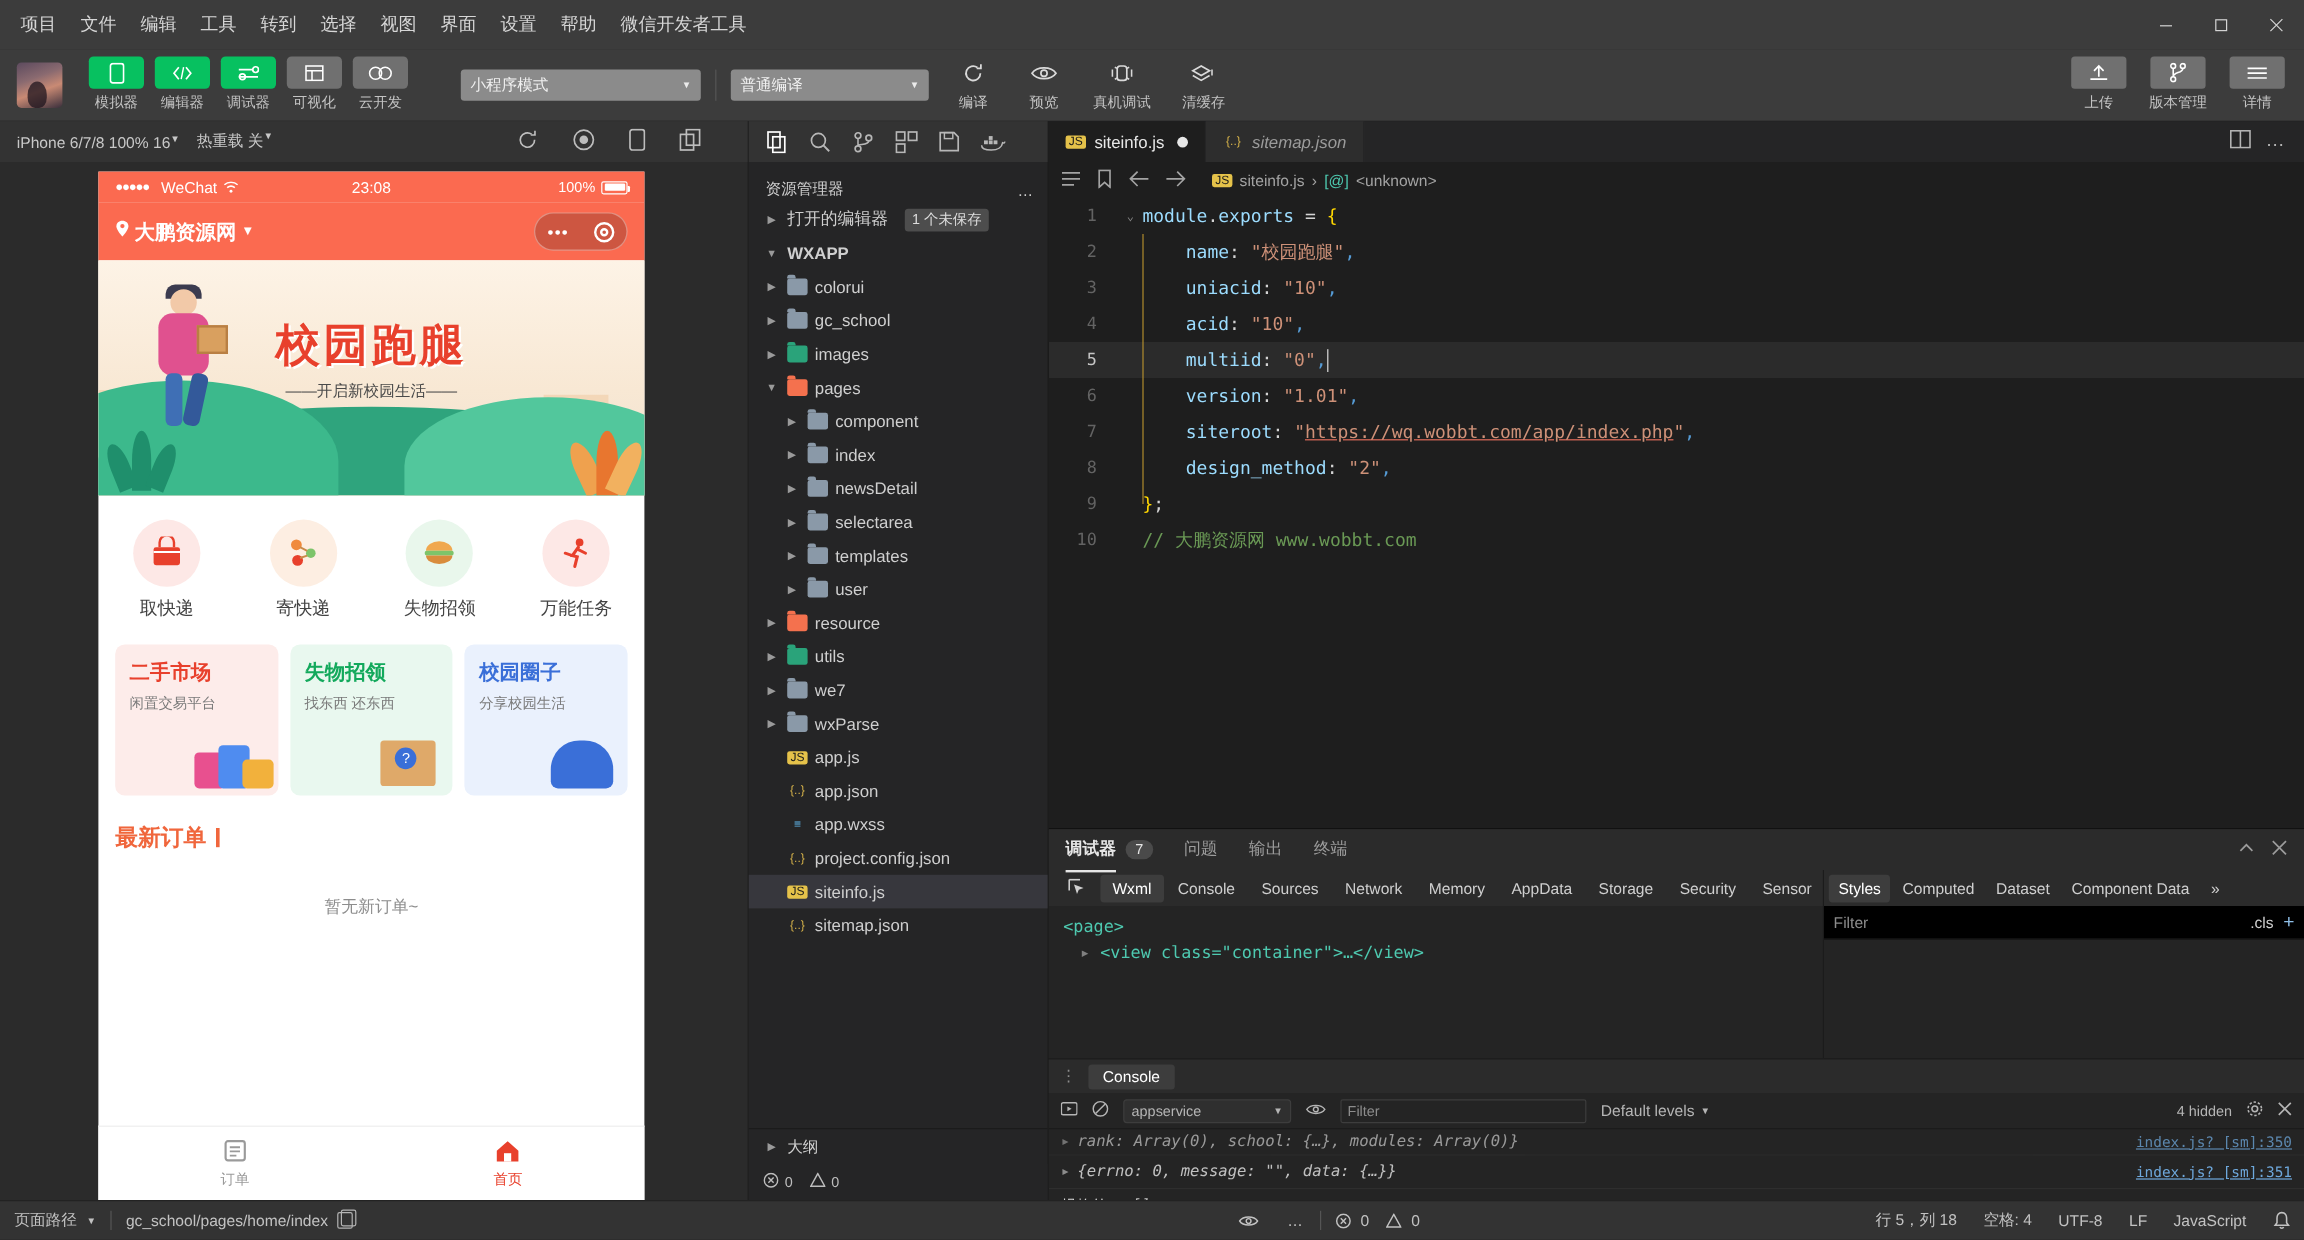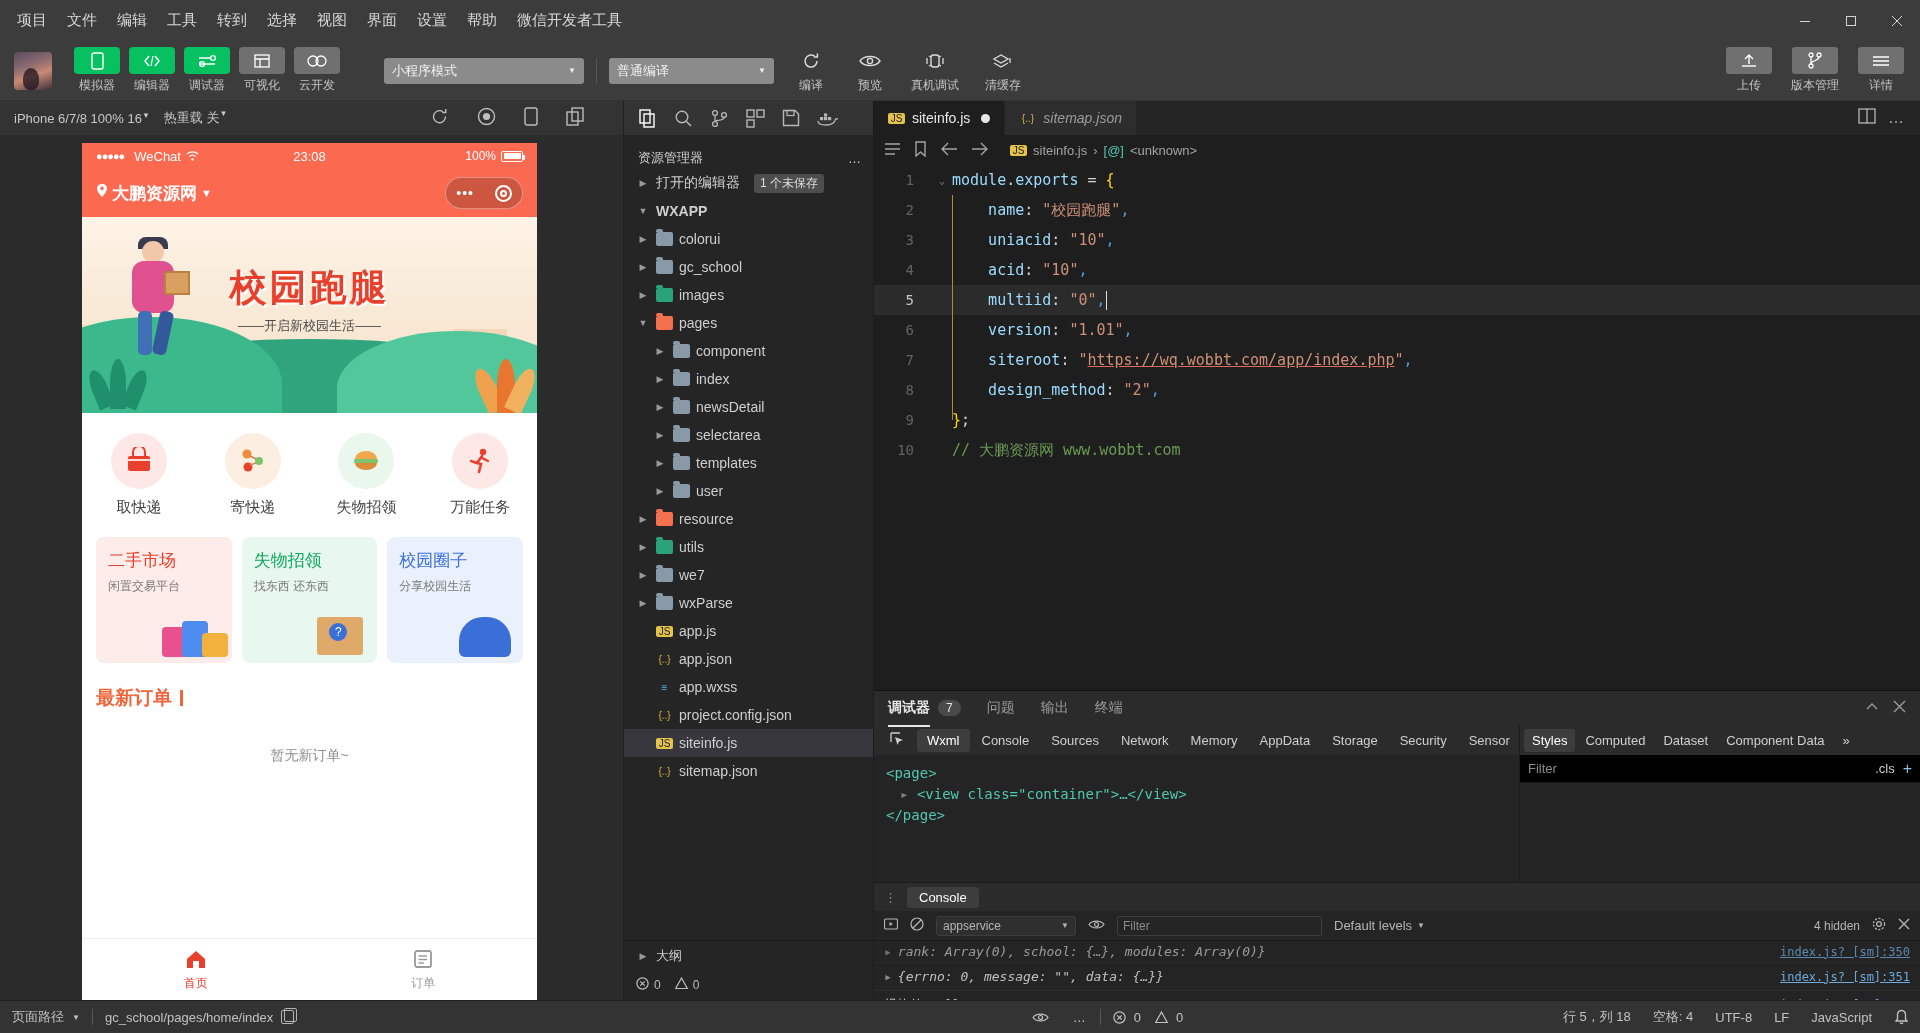--- a/index.html
+++ b/index.html
@@ -148,21 +148,21 @@
 
   .icon-row { display: flex; padding: 20px 0 14px; }
   .icon-cell { flex:1; display:flex; flex-direction:column; align-items:center; gap:9px;}
   .icon-circ { width:56px;height:56px;border-radius:50%;display:flex;align-items:center;justify-content:center;}
   .ic1{background:#fde8e6;} .ic2{background:#fdeee2;} .ic3{background:#e9f7ec;} .ic4{background:#fde8e6;}
   .icon-lbl{font-size:15px;color:#444;}
 
   .card-row{display:flex;gap:10px;padding:6px 14px 0;}
   .mini-card{flex:1;border-radius:8px;padding:12px 0 0 12px;height:126px;position:relative;overflow:hidden;}
   .mc1{background:#fdecea;} .mc2{background:#e9f8ef;} .mc3{background:#eaf1fd;}
-  .mc-title{font-size:17px;font-weight:normal;margin-bottom:6px;}
+  .mc-title{font-size:17px;font-weight:bold;margin-bottom:6px;}
   .mc1 .mc-title{color:#e8402c;} .mc2 .mc-title{color:#13a95c;} .mc3 .mc-title{color:#3a6fd8;}
   .mc-sub{font-size:12px;color:#7a7a7a;}
   .mc-art{position:absolute;bottom:6px;right:8px;width:62px;height:58px;}
   .bag{position:absolute;bottom:0;width:26px;height:30px;border-radius:4px;}
   .qbox{position:absolute;bottom:2px;right:6px;width:46px;height:38px;background:#dfa969;border-radius:3px;}
   .qmark{position:absolute;bottom:16px;right:22px;width:18px;height:18px;border-radius:50%;background:#3a6fd8;color:#fff;font-size:12px;display:flex;align-items:center;justify-content:center;}
   .person3{position:absolute;bottom:0;right:4px;width:52px;height:40px;background:#3a6fd8;border-radius:24px 24px 6px 6px;}
 
   .sec-title{padding:22px 14px 6px;font-size:19px;font-weight:bold;color:#f0663c;display:flex;align-items:center;gap:8px;position:relative;}
   .sec-title .bar{width:3px;height:16px;background:#f0663c;}
@@ -618,37 +618,37 @@
             </div>
           </div>
 
           <div class="sec-title">
             <span>最新订单</span>
             <span class="bar"></span>
           </div>
           <div class="empty-order">暂无新订单~</div>
 
           <div class="tabbar">
+            <div class="tab">
+              <span class="tico">
+                <svg width="22" height="22" viewBox="0 0 22 22">
+                    <rect x="3" y="3" width="16" height="16" rx="2" fill="none" stroke="#9a9a9a" stroke-width="1.8"></rect>
+                    <path d="M6.5 8 H15 M6.5 11.5 H15 M6.5 15 H12" stroke="#9a9a9a" stroke-width="1.6"></path>
+                  </svg>
+              </span>
+              <span>订单</span>
+            </div>
             <div class="tab active">
               <span class="tico">
                 <svg width="24" height="22" viewBox="0 0 24 22">
                     <path d="M3 11 L12 3 L21 11 V20 H3 Z" fill="#e8402c"></path>
                     <rect x="9" y="13" width="6" height="7" fill="#fff"></rect>
                   </svg>
               </span>
               <span>首页</span>
-            </div>
-            <div class="tab">
-              <span class="tico">
-                <svg width="22" height="22" viewBox="0 0 22 22">
-                    <rect x="3" y="3" width="16" height="16" rx="2" fill="none" stroke="#9a9a9a" stroke-width="1.8"></rect>
-                    <path d="M6.5 8 H15 M6.5 11.5 H15 M6.5 15 H12" stroke="#9a9a9a" stroke-width="1.6"></path>
-                  </svg>
-              </span>
-              <span>订单</span>
             </div>
           </div>
 
         </div>
       </div>
     </div>
 
     <div class="explorer-col">
       <div class="act-bar">
         <div class="act-ic sel">
@@ -1010,21 +1010,20 @@
                 <span>
                   <svg width="12" height="12" viewBox="0 0 12 12">
                       <path d="M1 1 L11 11 M11 1 L1 11" stroke="currentColor" stroke-width="1.4"></path>
                     </svg>
                 </span>
               </span>
             </div>
             <div class="wxml-body">
               <div><span class="wx-tag">&lt;page&gt;</span></div>
               <div style="padding-left:14px;"><span class="wx-p">▸</span> <span class="wx-tag">&lt;view class="container"&gt;…&lt;/view&gt;</span></div>
-              <div><span class="wx-tag">&lt;/page&gt;</span></div>
             </div>
           </div>
 
           <div class="dt-side">
             <div class="side-tabs">
               <span class="side-tab sel">Styles</span>
               <span class="side-tab">Computed</span>
               <span class="side-tab">Dataset</span>
               <span class="side-tab">Component Data</span>
               <span class="side-tab">»</span>

